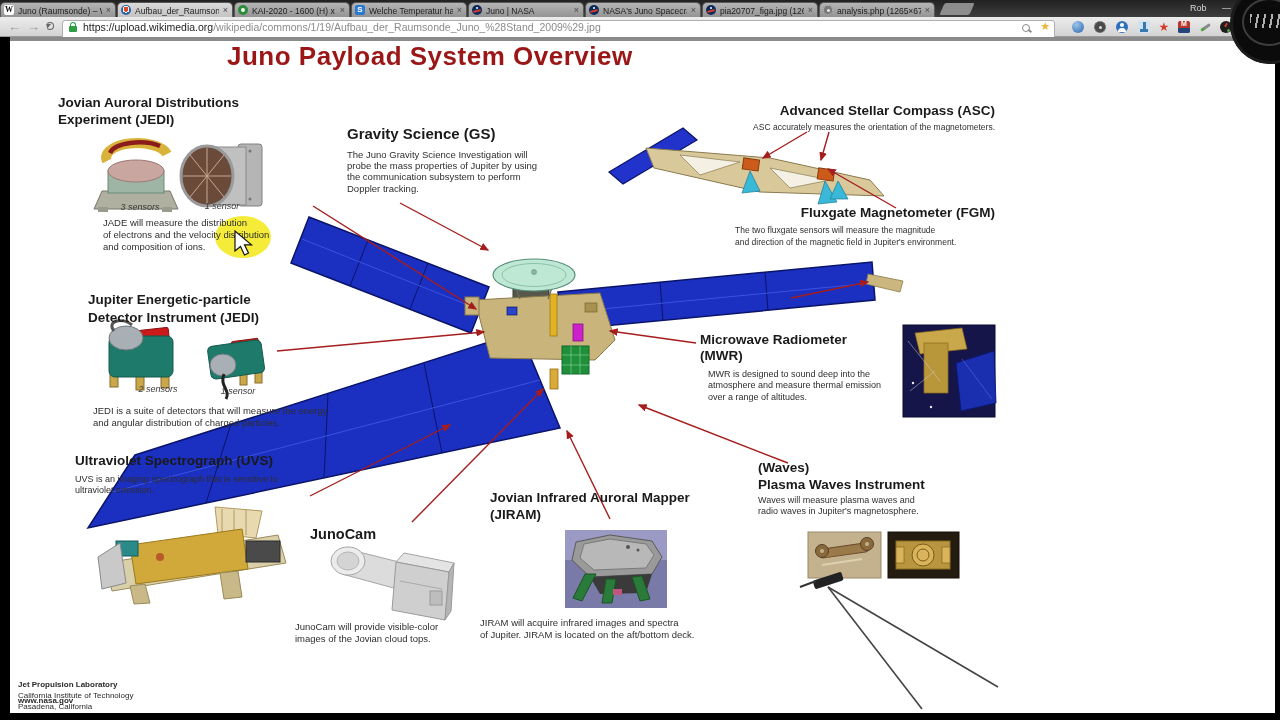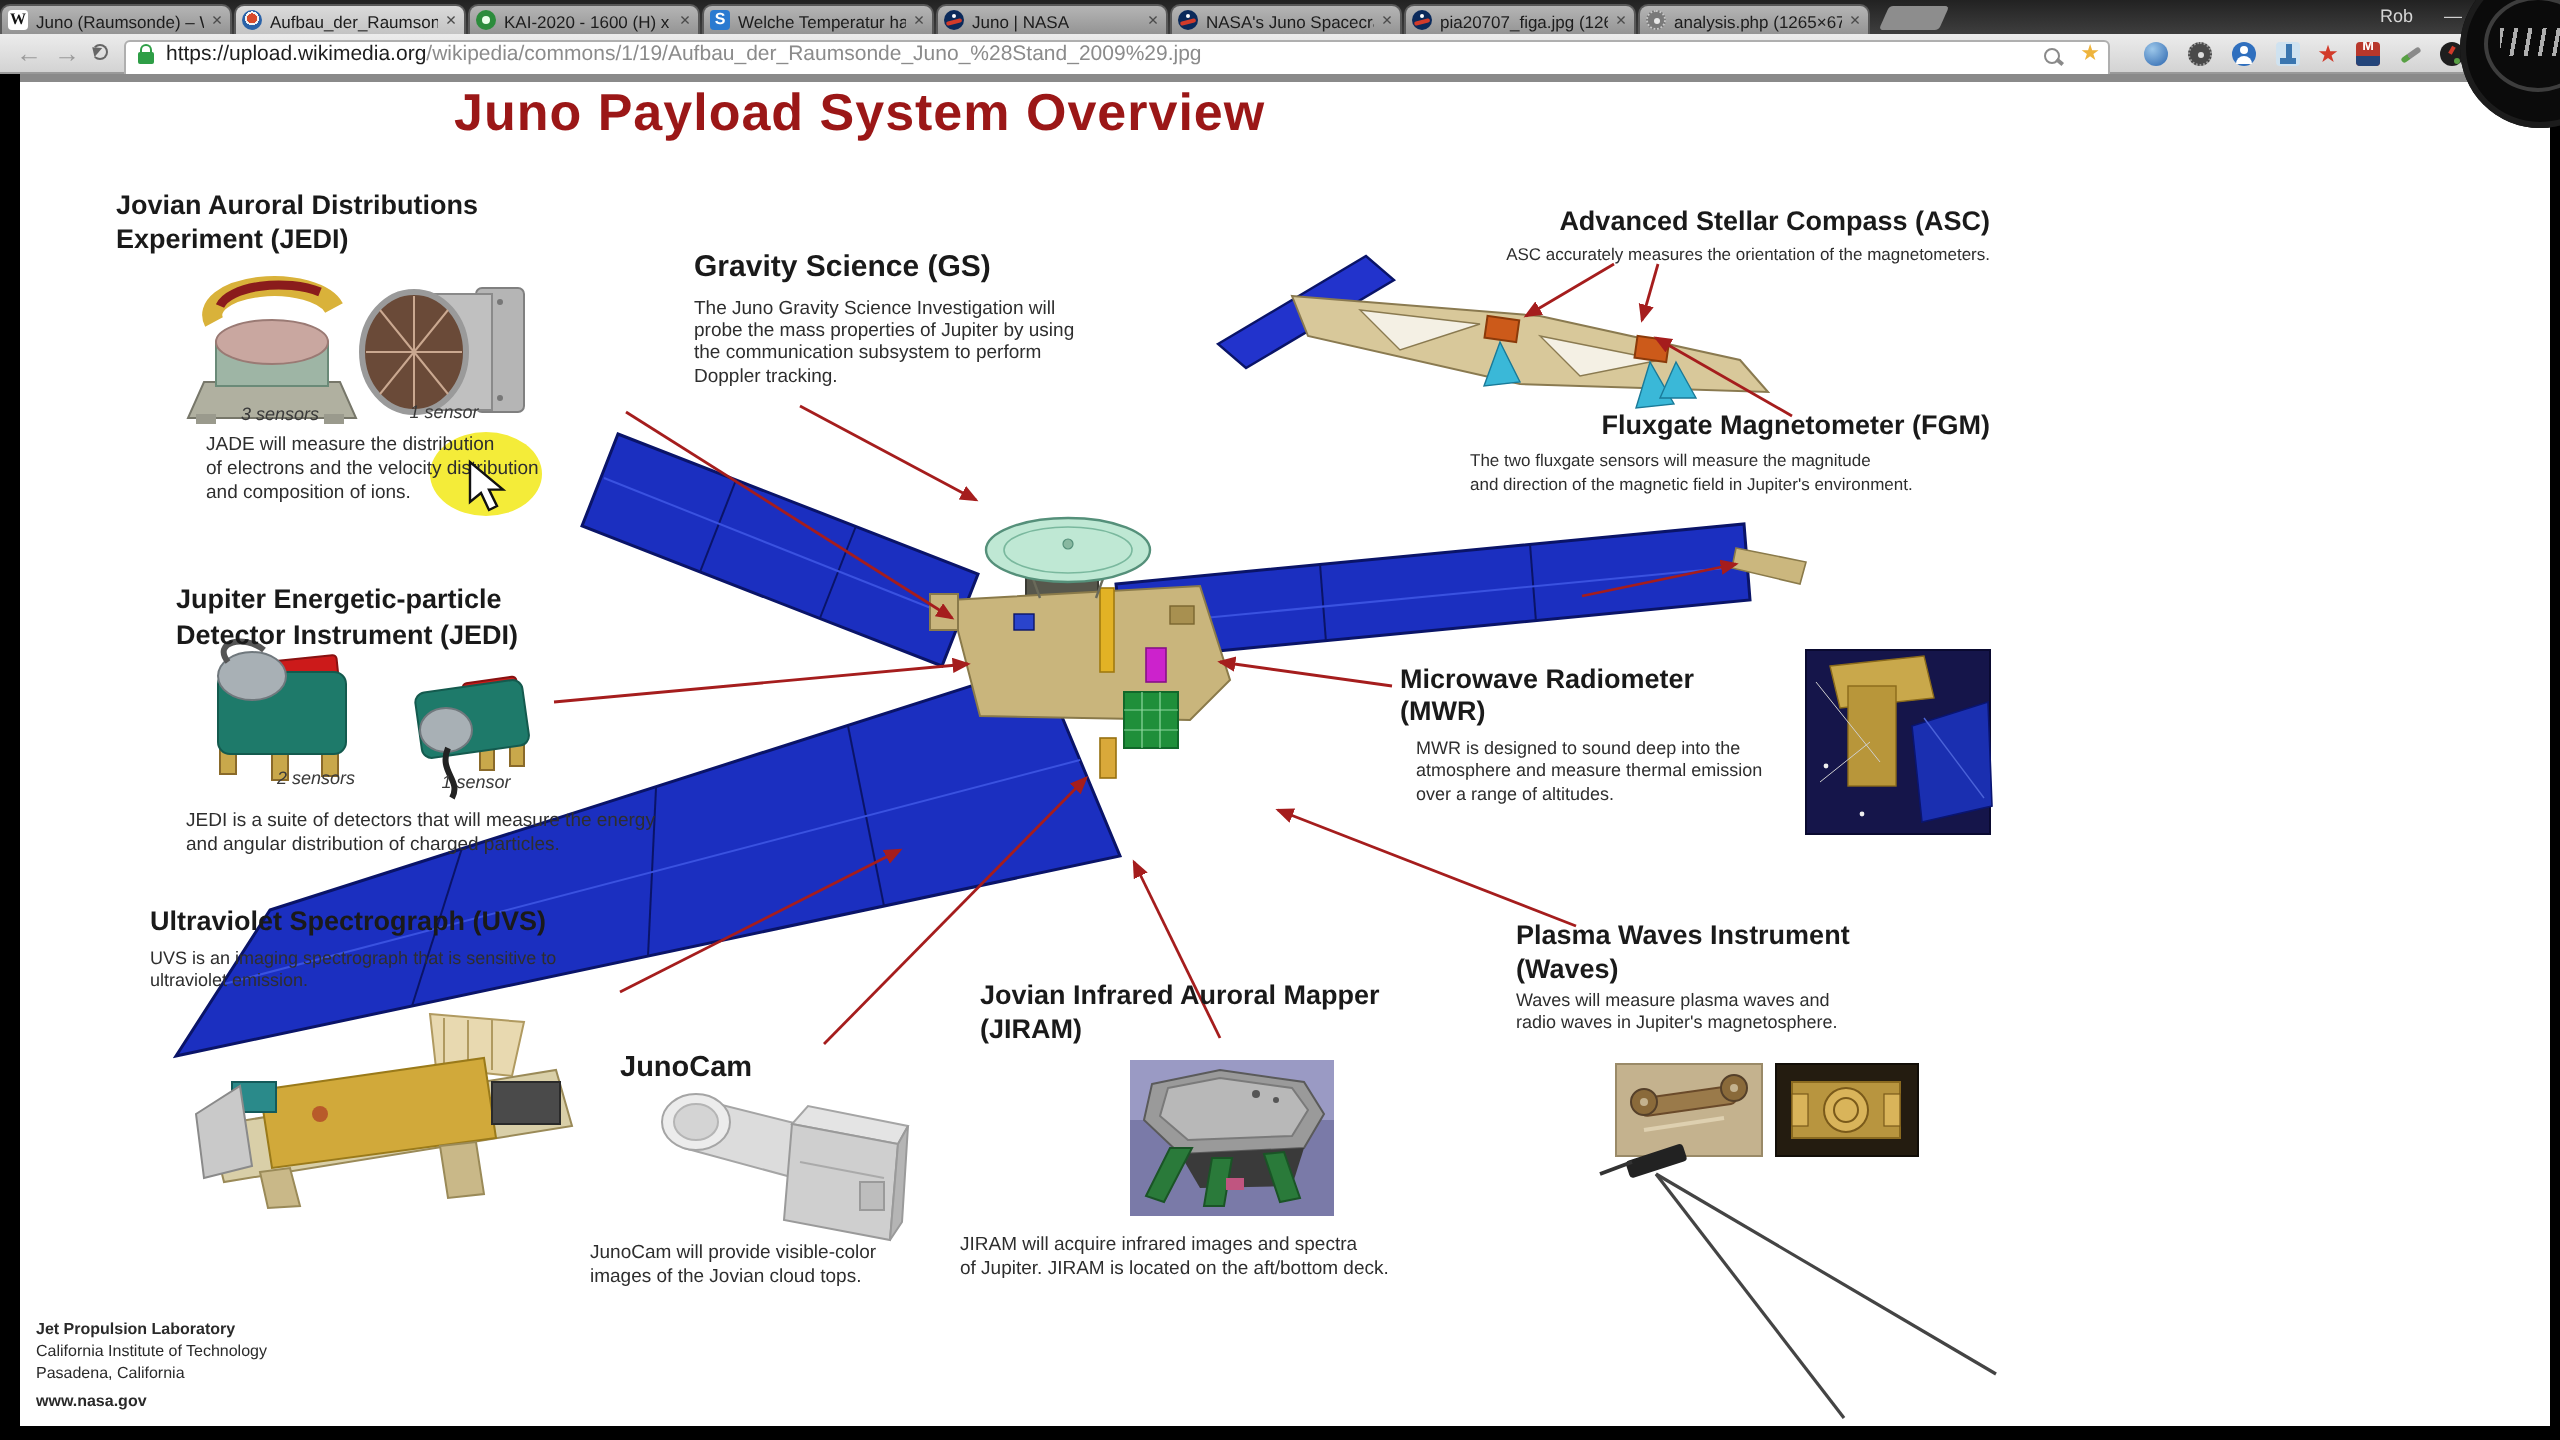--- a/index.html
+++ b/index.html
@@ -431,22 +431,22 @@
           <div>over a range of altitudes.</div>
       </div>
 
       <div class="txt hd" style="left:65px;top:411px">Ultraviolet Spectrograph (UVS)</div>
       <div class="txt ds" style="left:65px;top:433px;font-size:9px;line-height:11px">
         <div>UVS is an imaging spectrograph that is sensitive to</div>
           <div>ultraviolet emission.</div>
       </div>
 
       <div class="txt hd ctr" style="left:748px;top:418px;width:250px">
-        <div>Plasma Waves Instrument</div>
-          <div>(Waves)</div>
+        <div>(Waves)</div>
+          <div>Plasma Waves Instrument</div>
       </div>
       <div class="txt ds ctr" style="left:748px;top:454px;width:250px;font-size:9px;line-height:11px">
         <div>Waves will measure plasma waves and</div>
           <div>radio waves in Jupiter's magnetosphere.</div>
       </div>
 
       <div class="txt hd ctr" style="left:300px;top:485px;width:150px;font-size:14.5px">JunoCam</div>
       <div class="txt ds ctr" style="left:285px;top:580px;width:180px">
         <div>JunoCam will provide visible-color</div>
           <div>images of the Jovian cloud tops.</div>
@@ -454,21 +454,21 @@
 
       <div class="txt hd ctr" style="left:480px;top:448px;width:255px">
         <div>Jovian Infrared Auroral Mapper</div>
           <div>(JIRAM)</div>
       </div>
       <div class="txt ds ctr" style="left:470px;top:576px;width:280px">
         <div>JIRAM will acquire infrared images and spectra</div>
           <div>of Jupiter. JIRAM is located on the aft/bottom deck.</div>
       </div>
 
-      <div class="txt" style="left:8px;top:618px;font-size:8px;line-height:11px;color:#2a2a2a">
+      <div class="txt" style="left:8px;top:638px;font-size:8px;line-height:11px;color:#2a2a2a">
         <div style="font-weight:bold">Jet Propulsion Laboratory</div>
         <div>California Institute of Technology</div>
         <div>Pasadena, California</div>
       </div>
       <div class="txt" style="left:8px;top:655px;font-size:8px;font-weight:bold;color:#2a2a2a">www.nasa.gov</div>
 
       <svg class="cursor-layer" width="26" height="28" viewBox="0 0 26 28">
         <polygon points="3,2 3,22 8.5,17.5 12.5,26 16.5,24 12.5,15.8 19.5,15.8" fill="#fff" stroke="#111" stroke-width="1.2"></polygon>
       </svg>
 

